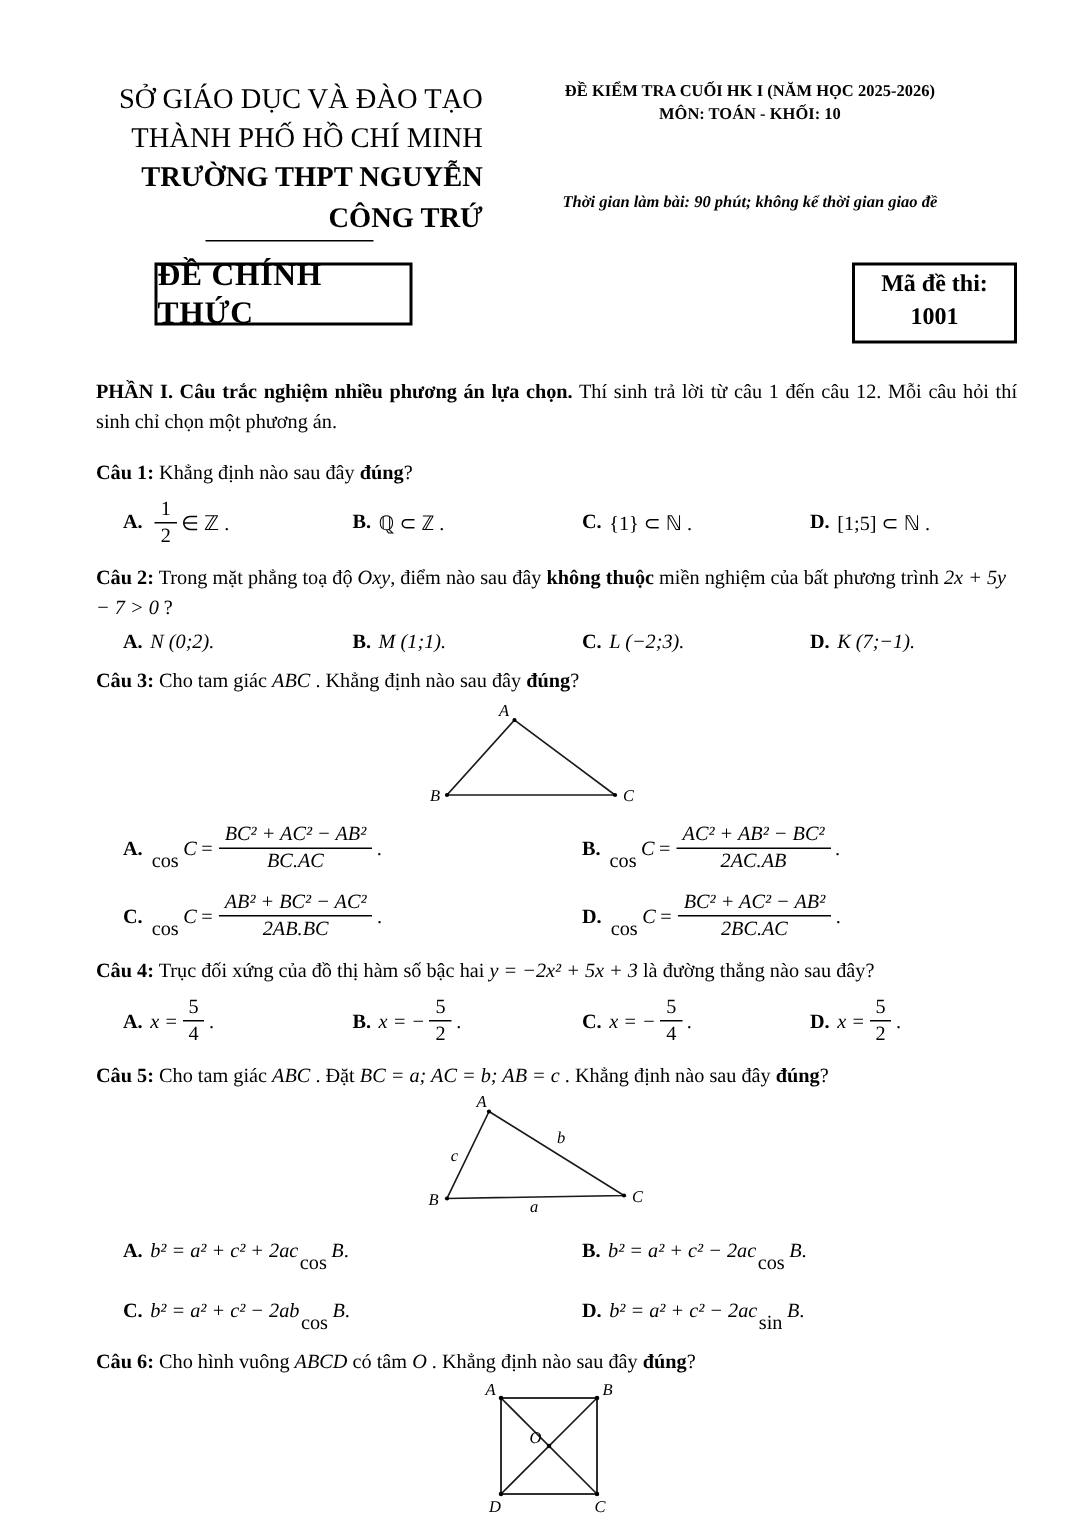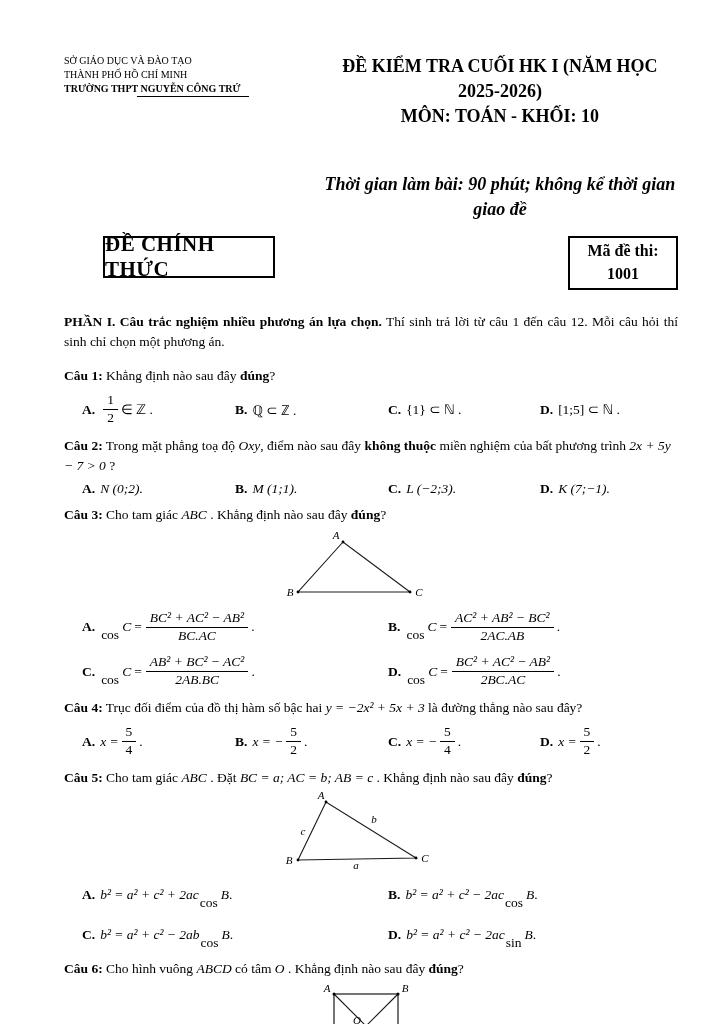--- a/index.html
+++ b/index.html
@@ -12,22 +12,22 @@
     font-family:"Liberation Serif", serif;
     font-size:13.5px;
     padding:54px 46px 0 64px;
     overflow:hidden;
   }
   .bold { font-weight:bold; }
   .ital { font-style:italic;margin-top:44px; }
 
   
   .header { display:flex; }
-  .h-left  { width:42%; text-align:left; line-height:1.38; font-size:10px; }
-  .h-right { width:58%; text-align:center; line-height:1.38; font-size:18px; font-weight:bold; }
+  .h-left  { width:42%; text-align:right; line-height:1.38; font-size:19px; }
+  .h-right { width:58%; text-align:center; line-height:1.38; font-size:11px; font-weight:bold; }
   .school-underline { width:112px; border-bottom:1.5px solid #000; margin:1px auto 0; }
 
   
   .boxes { display:flex; justify-content:space-between; align-items:flex-start; margin-top:14px; }
   .official-box {
     margin-left:39px; border:2px solid #000; width:168px; height:38px;
     display:flex; align-items:center; justify-content:center;
     font-weight:bold; font-size:21px; letter-spacing:0.5px;
   }
   .code-box {
@@ -190,21 +190,21 @@
         <span class="var">C</span>
         <span class="eq">=</span>
         <span class="frac">
           <span class="num mi">BC² + AC² − AB²</span>
           <span class="den mi">2BC.AC</span>
         </span>
         <span class="rm">.</span>
       </div>
   </div>
 
-  <p class="q"><span class="qlabel">Câu 4:</span><span> Trục đối điểm của đồ thị hàm số bậc hai </span><span class="mi">y = −2x² + 5x + 3</span><span> là đường thẳng nào sau đây?</span></p>
+  <p class="q"><span class="qlabel">Câu 4:</span><span> Trục đối xứng của đồ thị hàm số bậc hai </span><span class="mi">y = −2x² + 5x + 3</span><span> là đường thẳng nào sau đây?</span></p>
   <div class="row4">
     <div class="opt">
         <span class="letter">A.</span>
         <span class="mi">x =</span>
         <span class="frac">
           <span class="num">5</span>
           <span class="den">4</span>
         </span>
         <span class="rm">.</span>
       </div>

